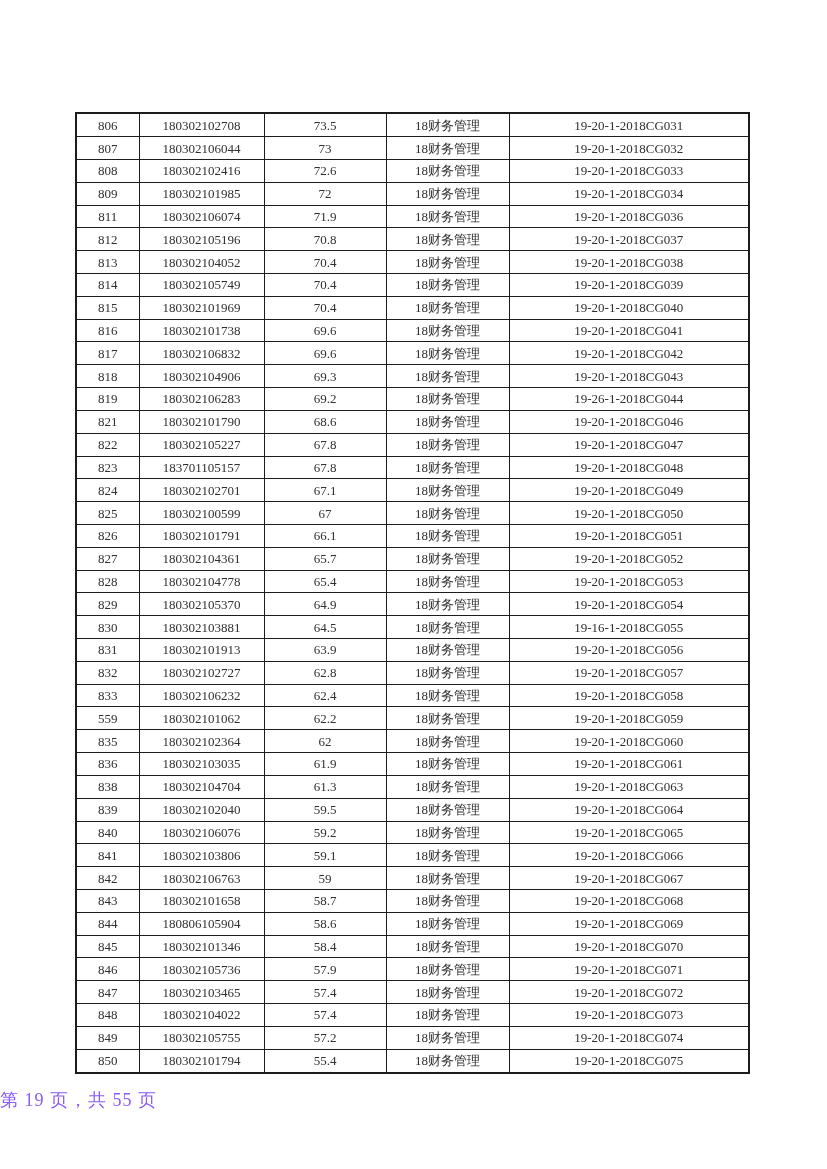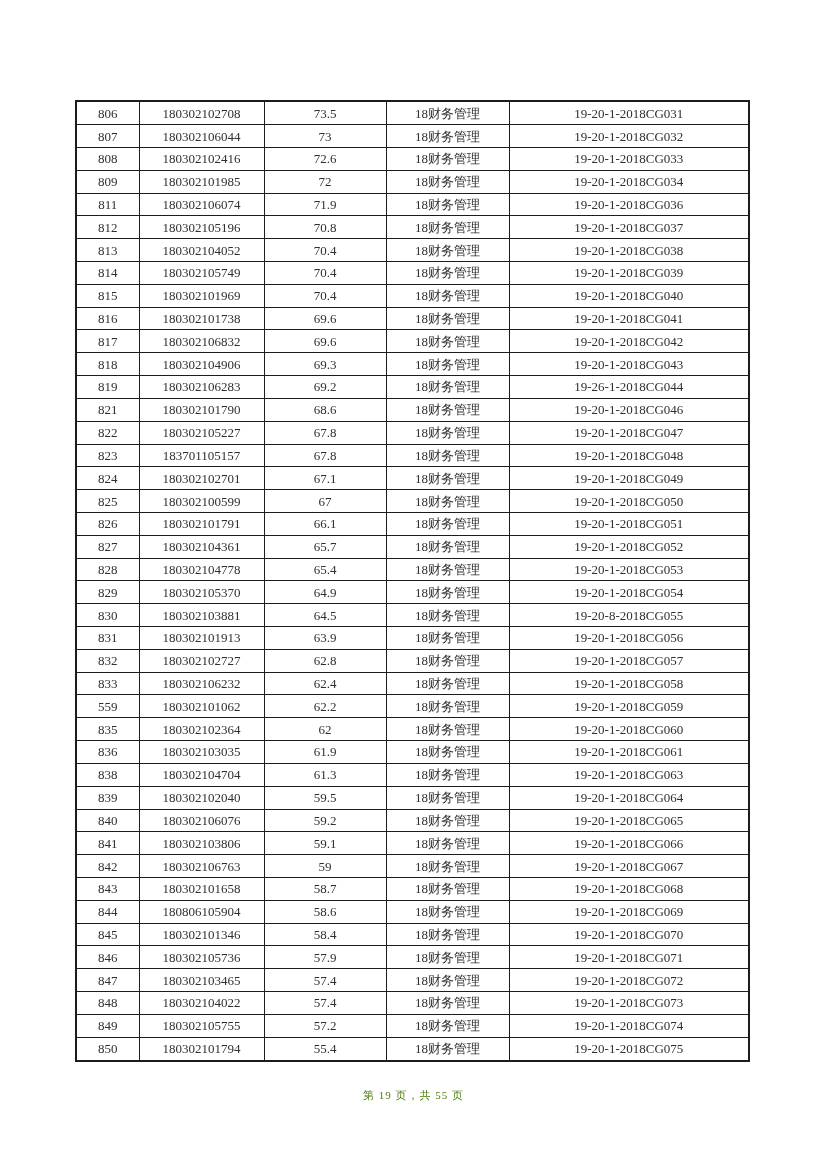--- a/index.html
+++ b/index.html
@@ -11,21 +11,21 @@
     position: relative;
     width: 827px;
     height: 1169px;
     background: #ffffff;
     overflow: hidden;
     font-family: "Liberation Serif", "DejaVu Serif", serif;
   }
   table.score-table {
     position: absolute;
     left: 75px;
-    top: 100px;
+    top: 112px;
     width: 673px;
     height: 962px;
     border-collapse: collapse;
     table-layout: fixed;
     border: 2px solid #1c1c1c;
   }
   table.score-table td {
     border: 1px solid #1c1c1c;
     text-align: center;
     vertical-align: middle;
@@ -34,23 +34,23 @@
     line-height: 1;
     color: #2f2f2f;
     overflow: hidden;
     white-space: nowrap;
   }
   .page-footer {
     position: absolute;
     left: 0;
     top: 1088px;
     width: 100%;
-    text-align: center;
-    font-size: 11px;
-    color: #4d7c0f;
+    text-align: left;
+    font-size: 18px;
+    color: #8b5cf6;
     letter-spacing: 1px;
   }
 </style>
 </head>
 <body>
 
 <div class="page">
 
   <table class="score-table">
     <colgroup>
@@ -213,21 +213,21 @@
           <td>180302105370</td>
           <td>64.9</td>
           <td>18财务管理</td>
           <td>19-20-1-2018CG054</td>
         </tr>
         <tr>
           <td>830</td>
           <td>180302103881</td>
           <td>64.5</td>
           <td>18财务管理</td>
-          <td>19-20-8-2018CG055</td>
+          <td>19-16-1-2018CG055</td>
         </tr>
         <tr>
           <td>831</td>
           <td>180302101913</td>
           <td>63.9</td>
           <td>18财务管理</td>
           <td>19-20-1-2018CG056</td>
         </tr>
         <tr>
           <td>832</td>

